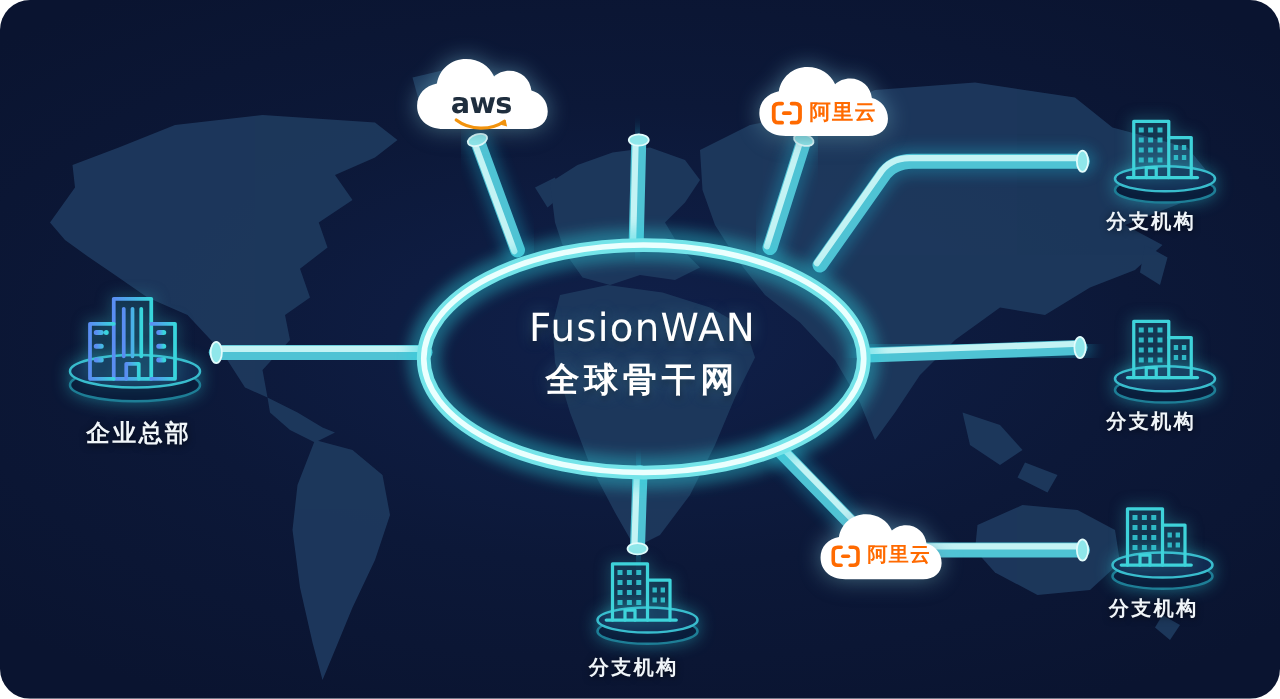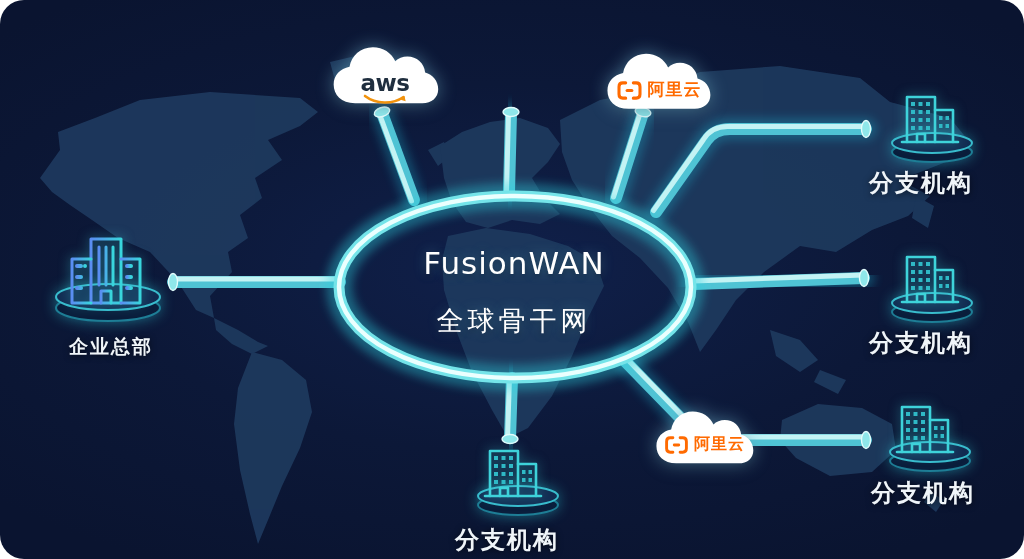--- a/index.html
+++ b/index.html
@@ -12,29 +12,29 @@
   .tube-glow{fill:none;stroke:#1fb6d4;stroke-width:22;opacity:.30;stroke-linecap:round;filter:url(#softblur);}
   .tube-body{fill:none;stroke:#4fc3d4;stroke-width:12;stroke-linecap:round;}
   .tube-core{fill:none;stroke:#c9f6f6;stroke-width:5;opacity:.95;stroke-linecap:round;}
   .tube-cap{fill:#8fe7ea;stroke:#e3fcfc;stroke-width:1.4;}
   .ring-glow{fill:none;stroke:#2ed3e0;stroke-width:26;opacity:.38;filter:url(#softblur);}
   .ring-body{fill:none;stroke:#74e4e9;stroke-width:11;}
   .ring-core{fill:none;stroke:#eafffe;stroke-width:4.5;}
   
   .abs{position:absolute;}
   .node-label{
-    position:absolute;transform:translateX(-50%);color:#f0f5f9;font-size:24px;font-weight:600;
+    position:absolute;transform:translateX(-50%);color:#f0f5f9;font-size:16px;font-weight:600;
     letter-spacing:2px;white-space:nowrap;text-shadow:0 1px 6px rgba(0,0,0,.65);
   }
   .center-title{
     position:absolute;left:514px;top:245px;transform:translateX(-50%);text-align:center;color:#ffffff;
     text-shadow:0 0 12px rgba(120,220,255,.35),0 2px 6px rgba(0,0,0,.5);
   }
   .center-title .t1{font-size:31px;font-weight:400;letter-spacing:1px;}
-  .center-title .t2{font-size:27px;font-weight:400;letter-spacing:4px;margin-top:22px;}
+  .center-title .t2{font-size:27px;font-weight:700;letter-spacing:4px;margin-top:5px;}
   
   .cloud{position:absolute;filter:drop-shadow(0 0 9px rgba(140,225,255,.45)) drop-shadow(0 3px 4px rgba(0,0,0,.25));}
   .cloud svg.shape{position:absolute;left:0;top:0;}
   .cloud .content{position:absolute;left:0;top:0;width:100%;height:100%;display:flex;align-items:center;justify-content:center;}
   .aws-stack{display:flex;flex-direction:column;align-items:center;margin-top:25px;}
   .aws-text{font-size:23px;font-weight:700;color:#1f2e3e;line-height:.75;letter-spacing:-.5px;}
   .azure-row{display:flex;align-items:center;gap:5px;margin-top:10px;}
   .azure-text{font-size:19px;color:#4b7396;font-weight:400;}
   .ali-row{display:flex;align-items:flex-end;gap:4px;margin-top:10px;}
   .ali-text{font-size:17px;color:#ff6a00;font-weight:700;letter-spacing:1px;}

